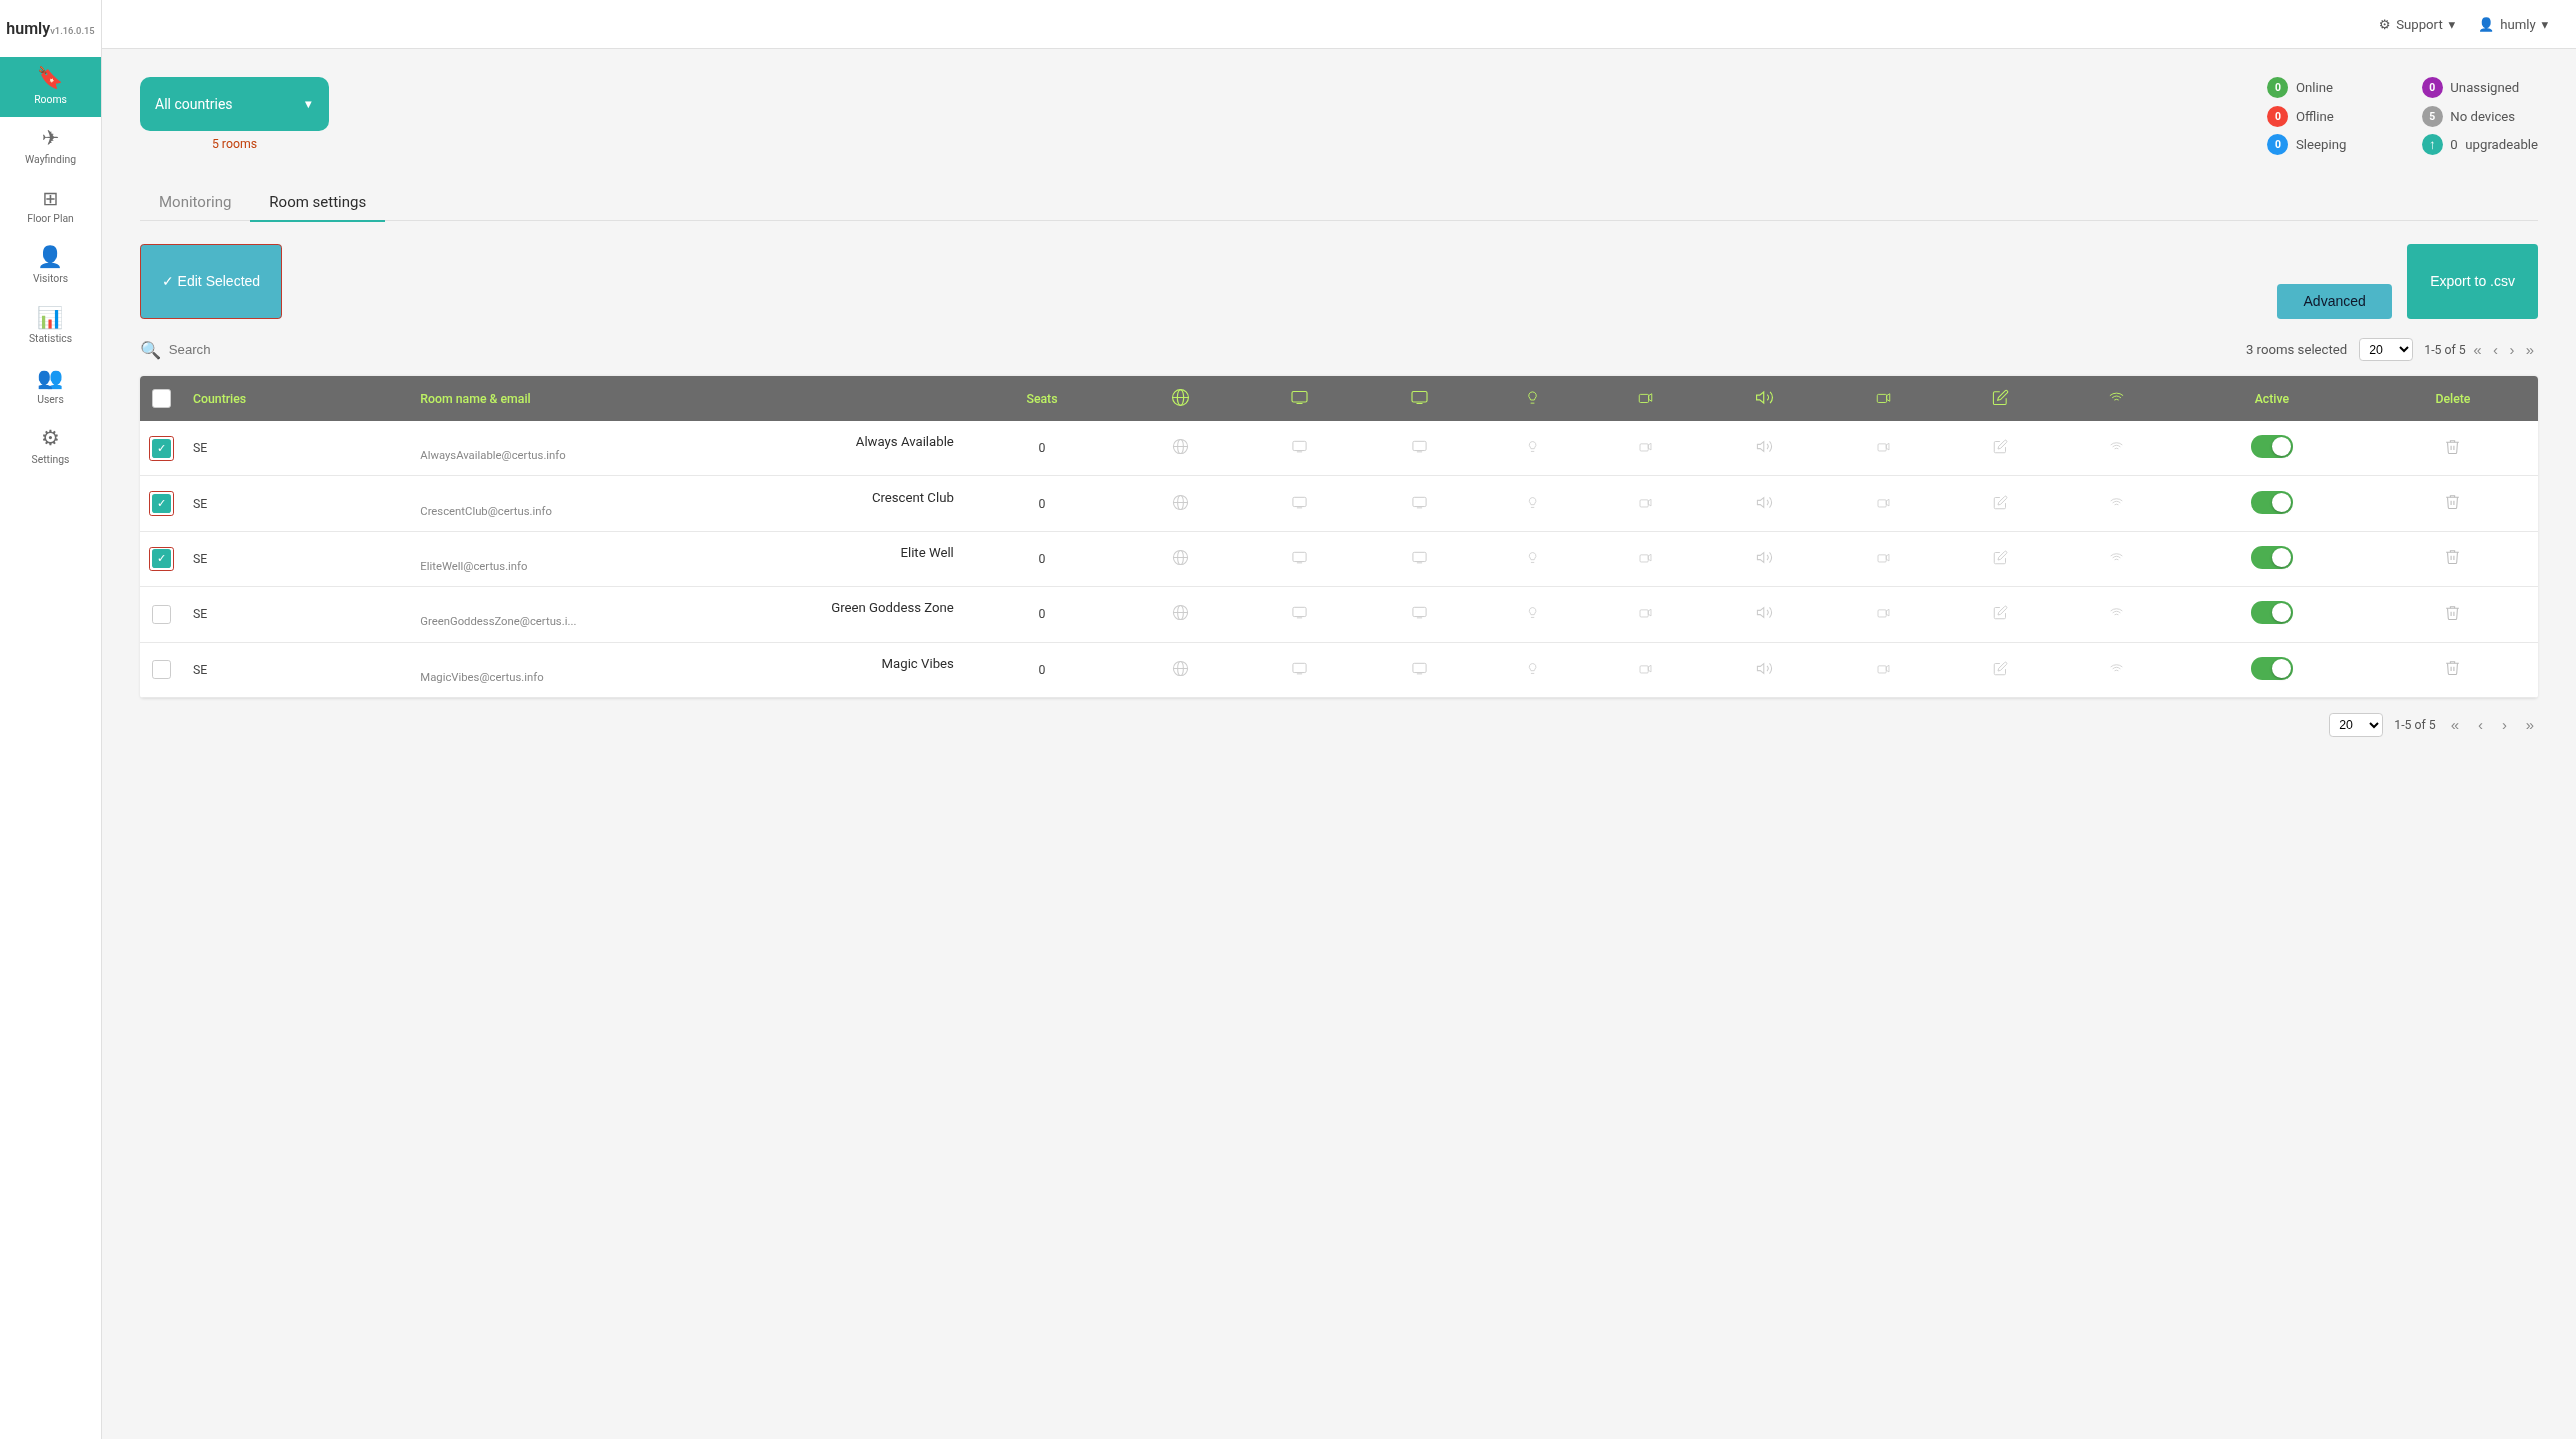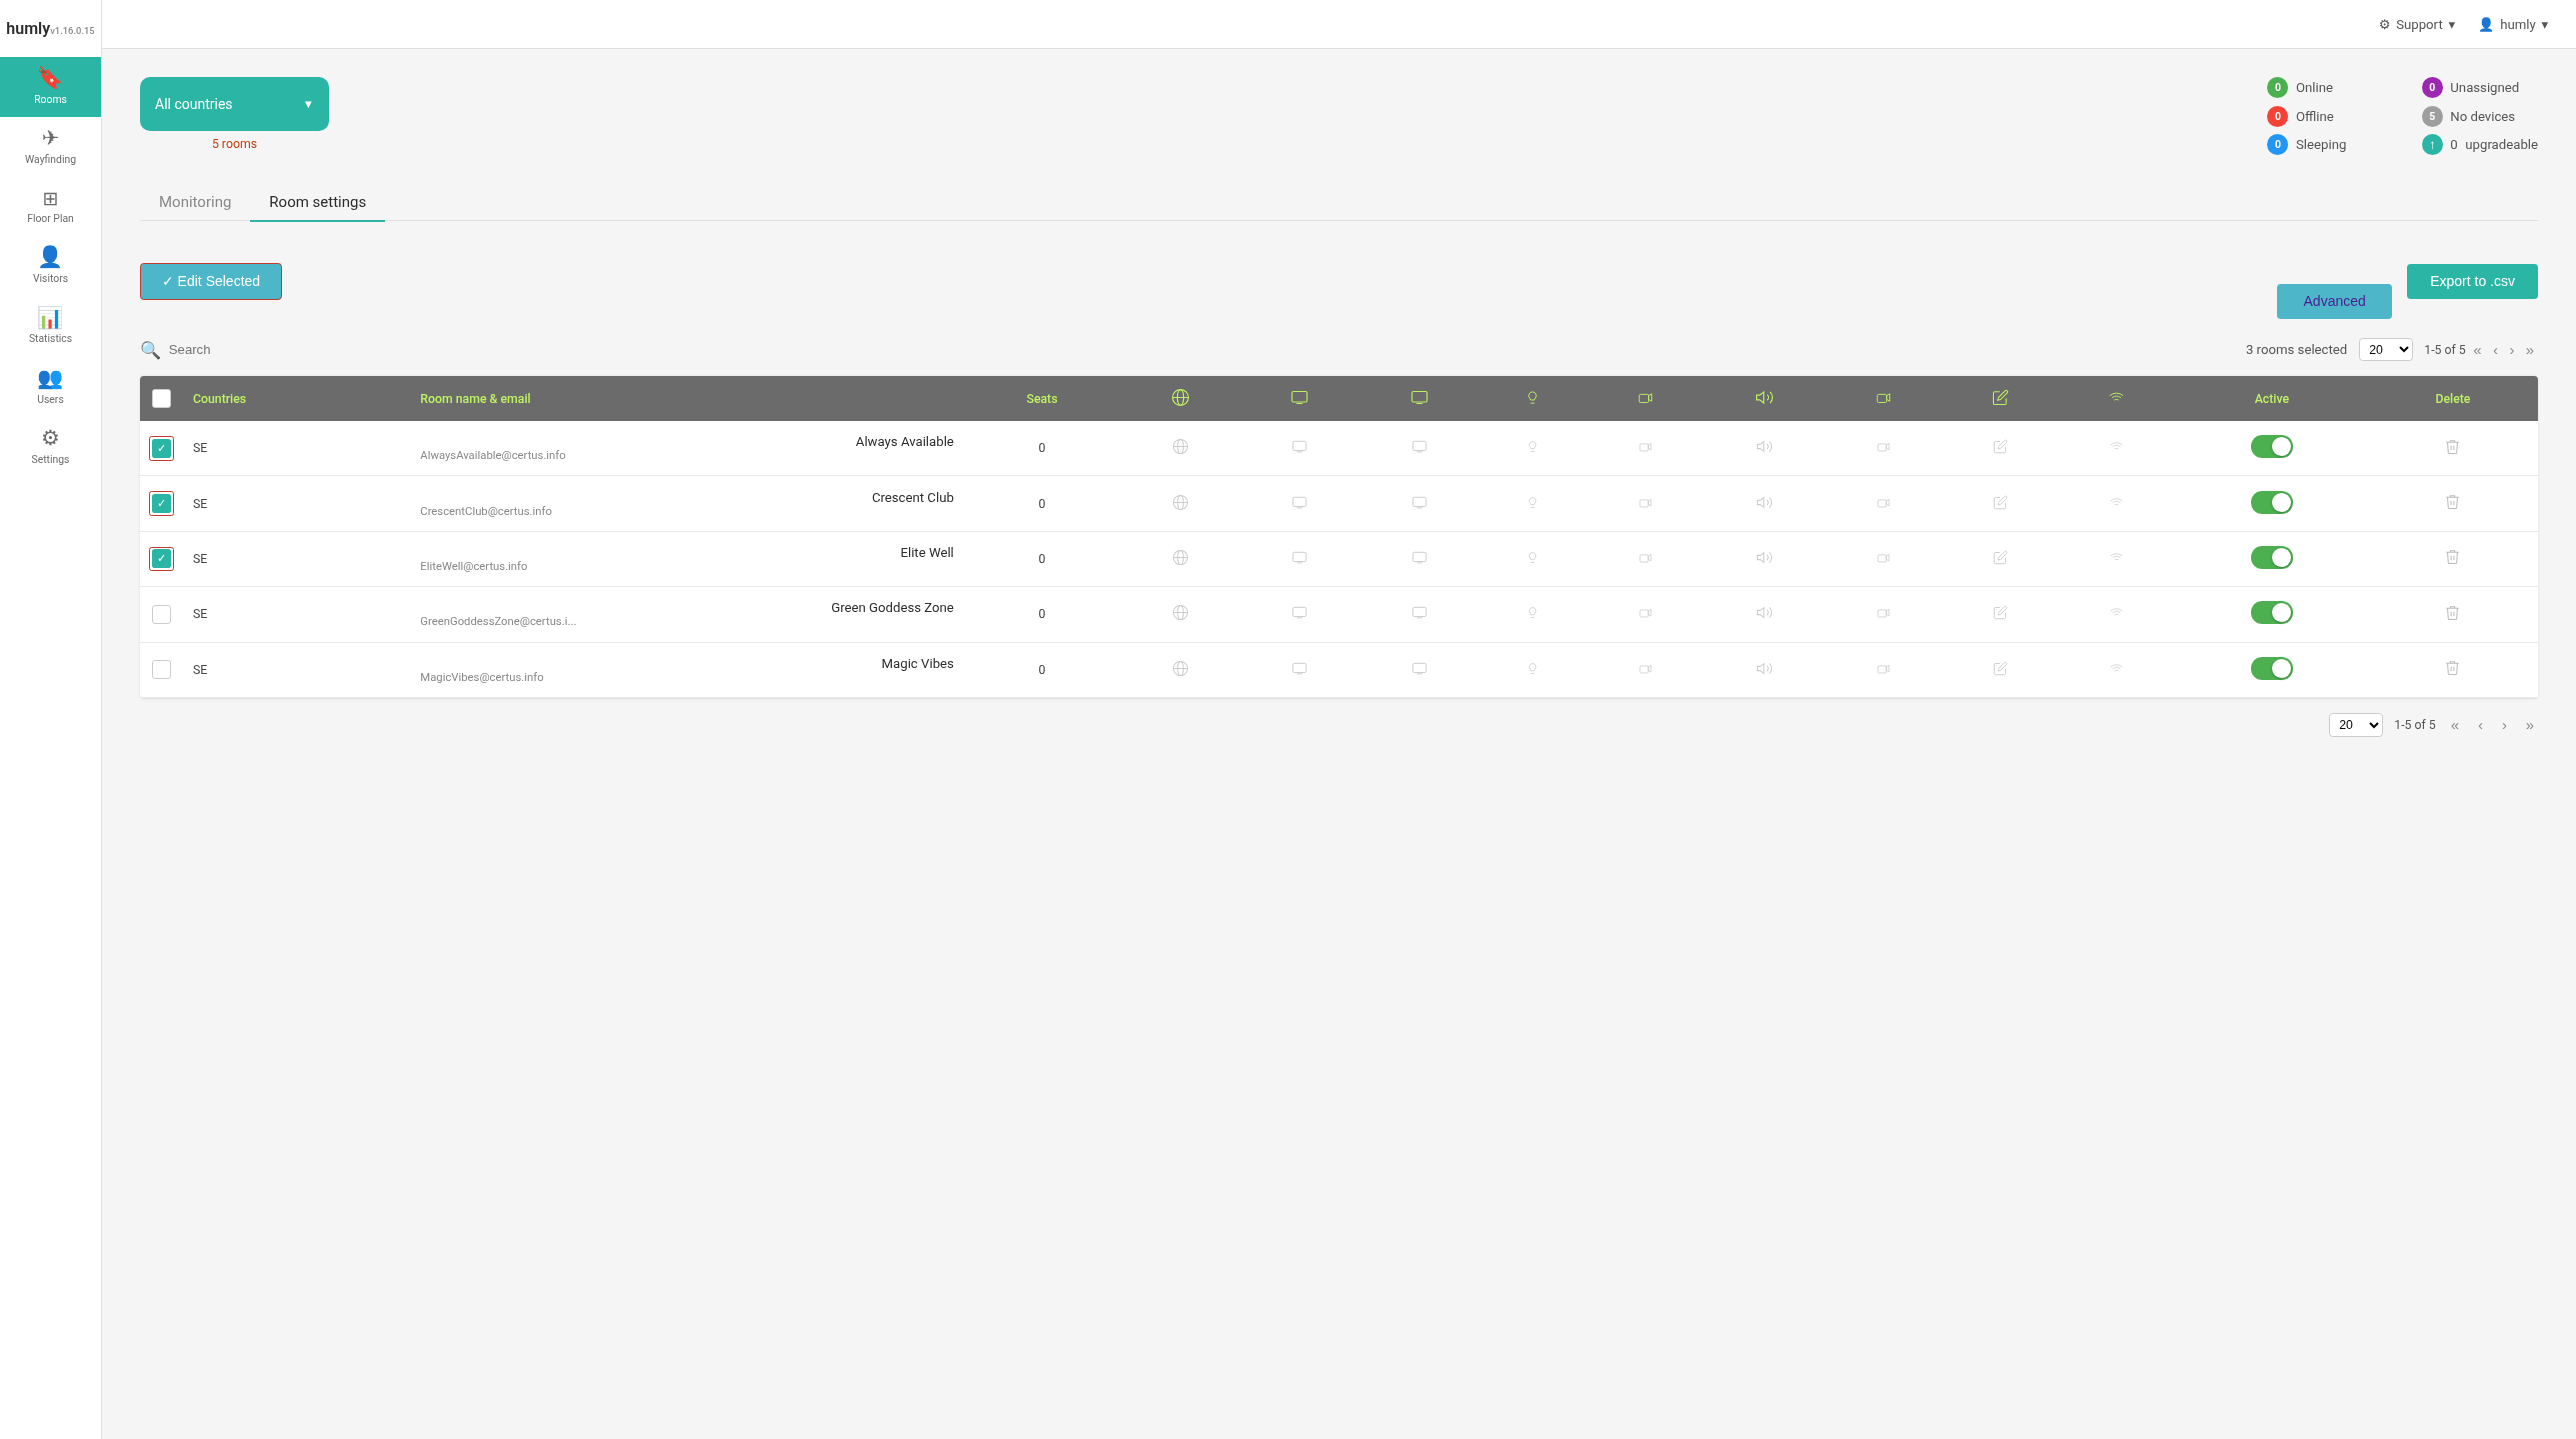--- a/index.html
+++ b/index.html
@@ -179,39 +179,38 @@
     }
     .tab.active {
       color: #2d2d2d;
       border-bottom: 2.8px solid #2ab5a5;
       font-weight: 400;
     }
 
     
     .toolbar {
       display: flex;
-      align-items: center;
       margin-bottom: 19px;
       gap: 15px;
     }
     .btn-edit-selected {
       background: #4db6c8;
       color: #fff;
       border: 1.9px solid #c0392b;
       border-radius: 3.8px;
       padding: 9.4px 21px;
       font-size: 14px;
       cursor: pointer;
       display: flex;
       align-items: center;
       gap: 7.6px;
     }
     .btn-advanced {
       background: #4db6c8;
-      color: #4c1d95;
+      color: #0f172a;
       border: none;
       border-radius: 3.8px;
       padding: 9.4px 26.4px;
       font-size: 14px;
       cursor: pointer;
       margin-left: auto;
       margin-top: 40px;
     }
     .btn-export {
       background: #2ab5a5;

